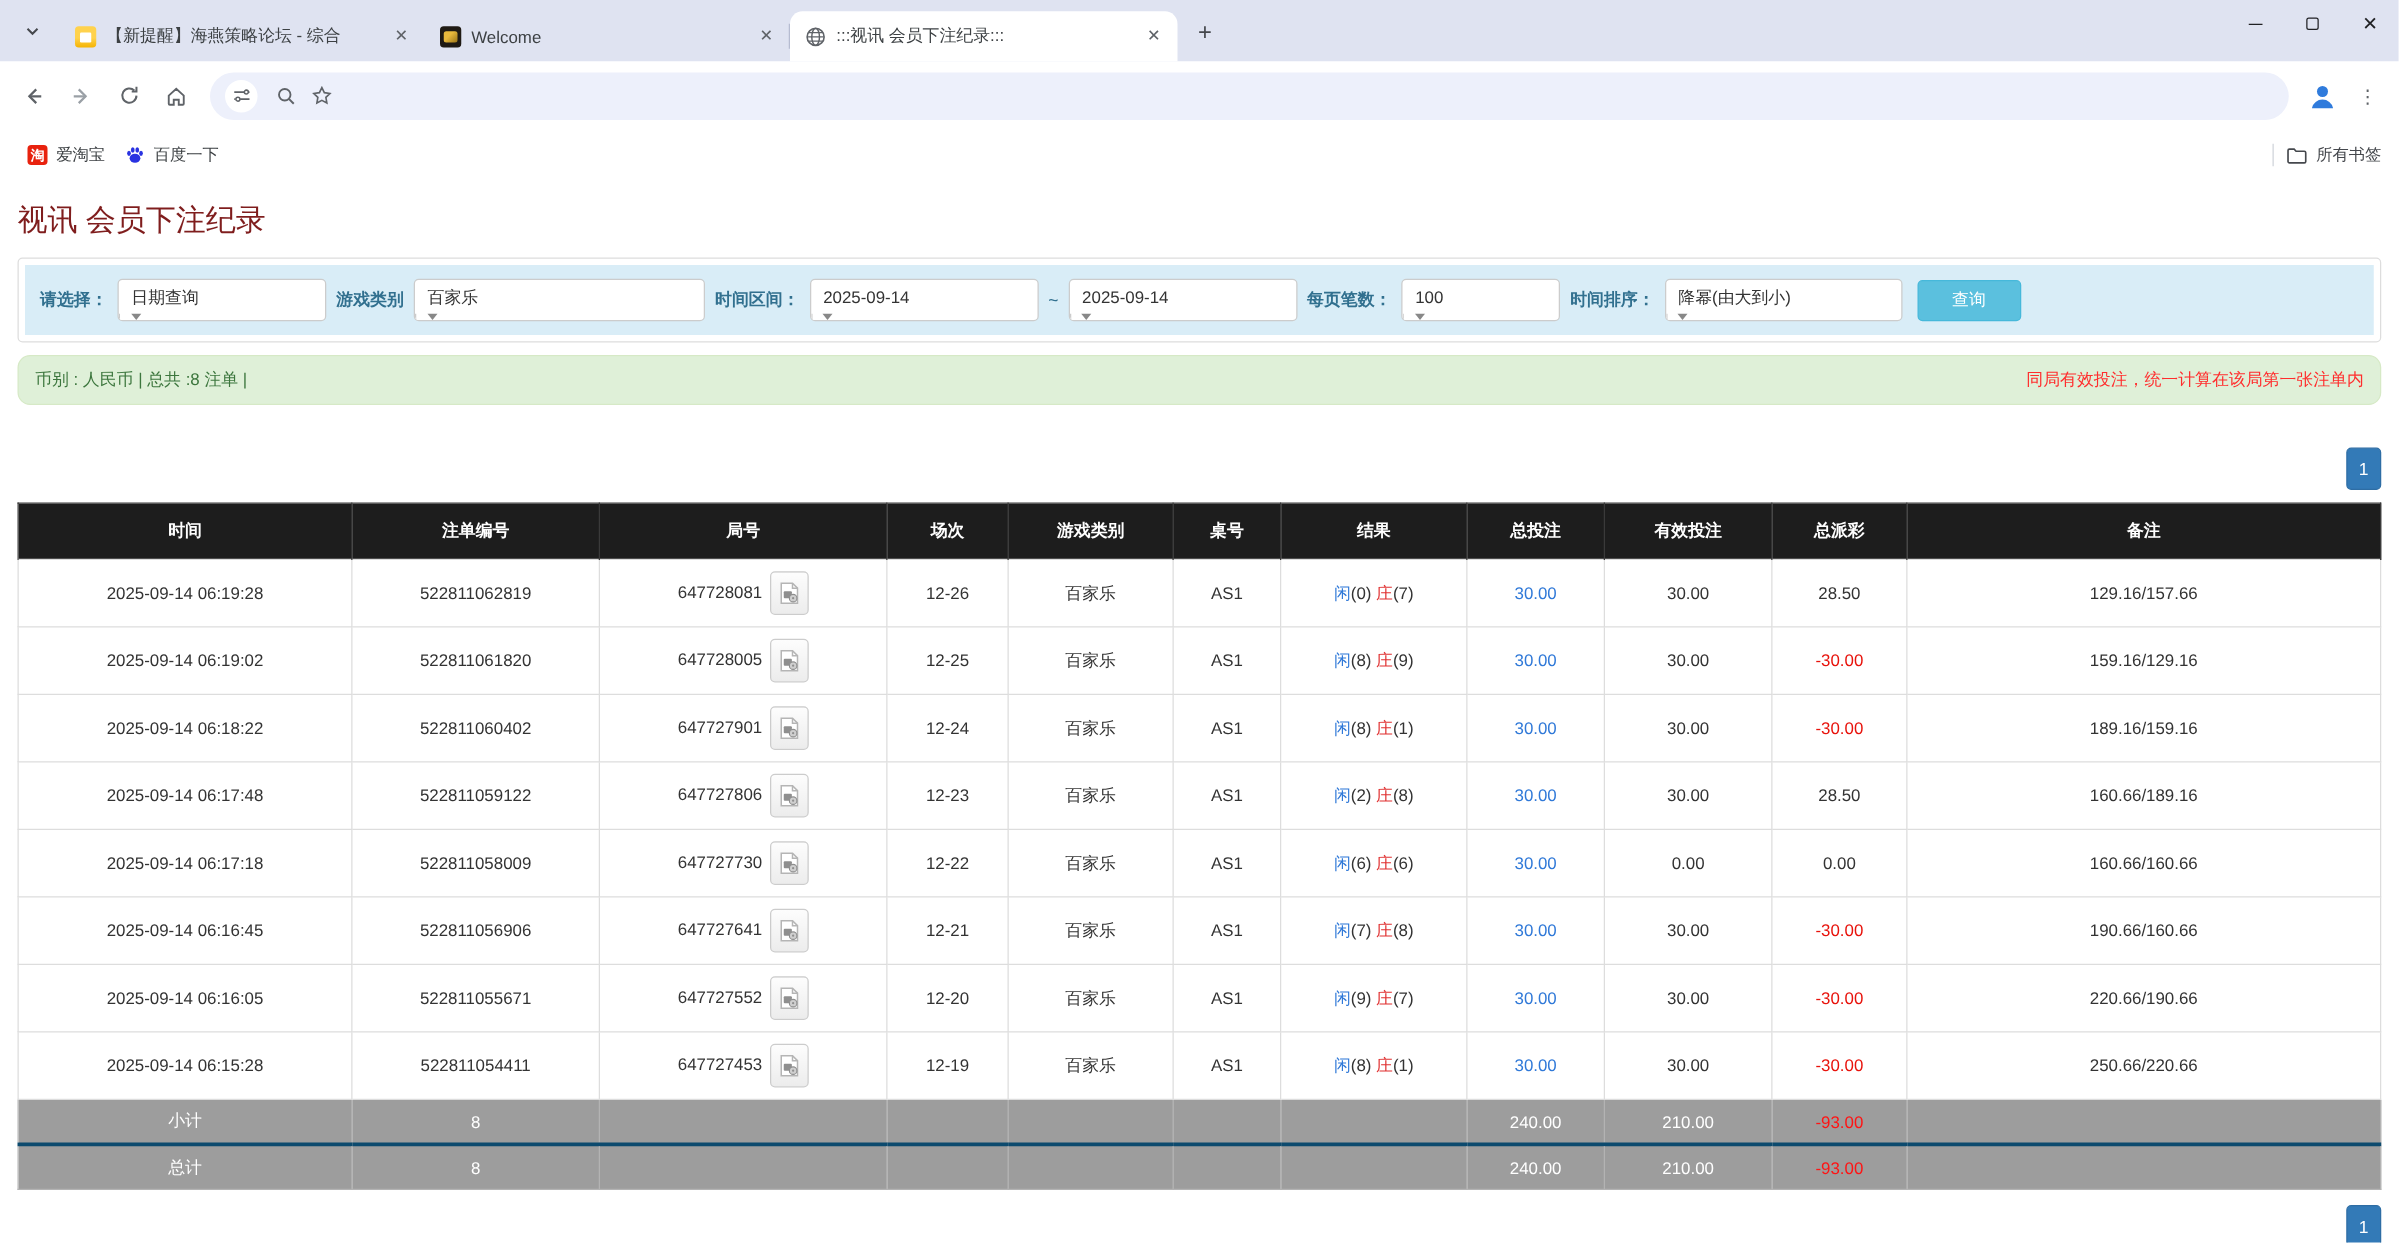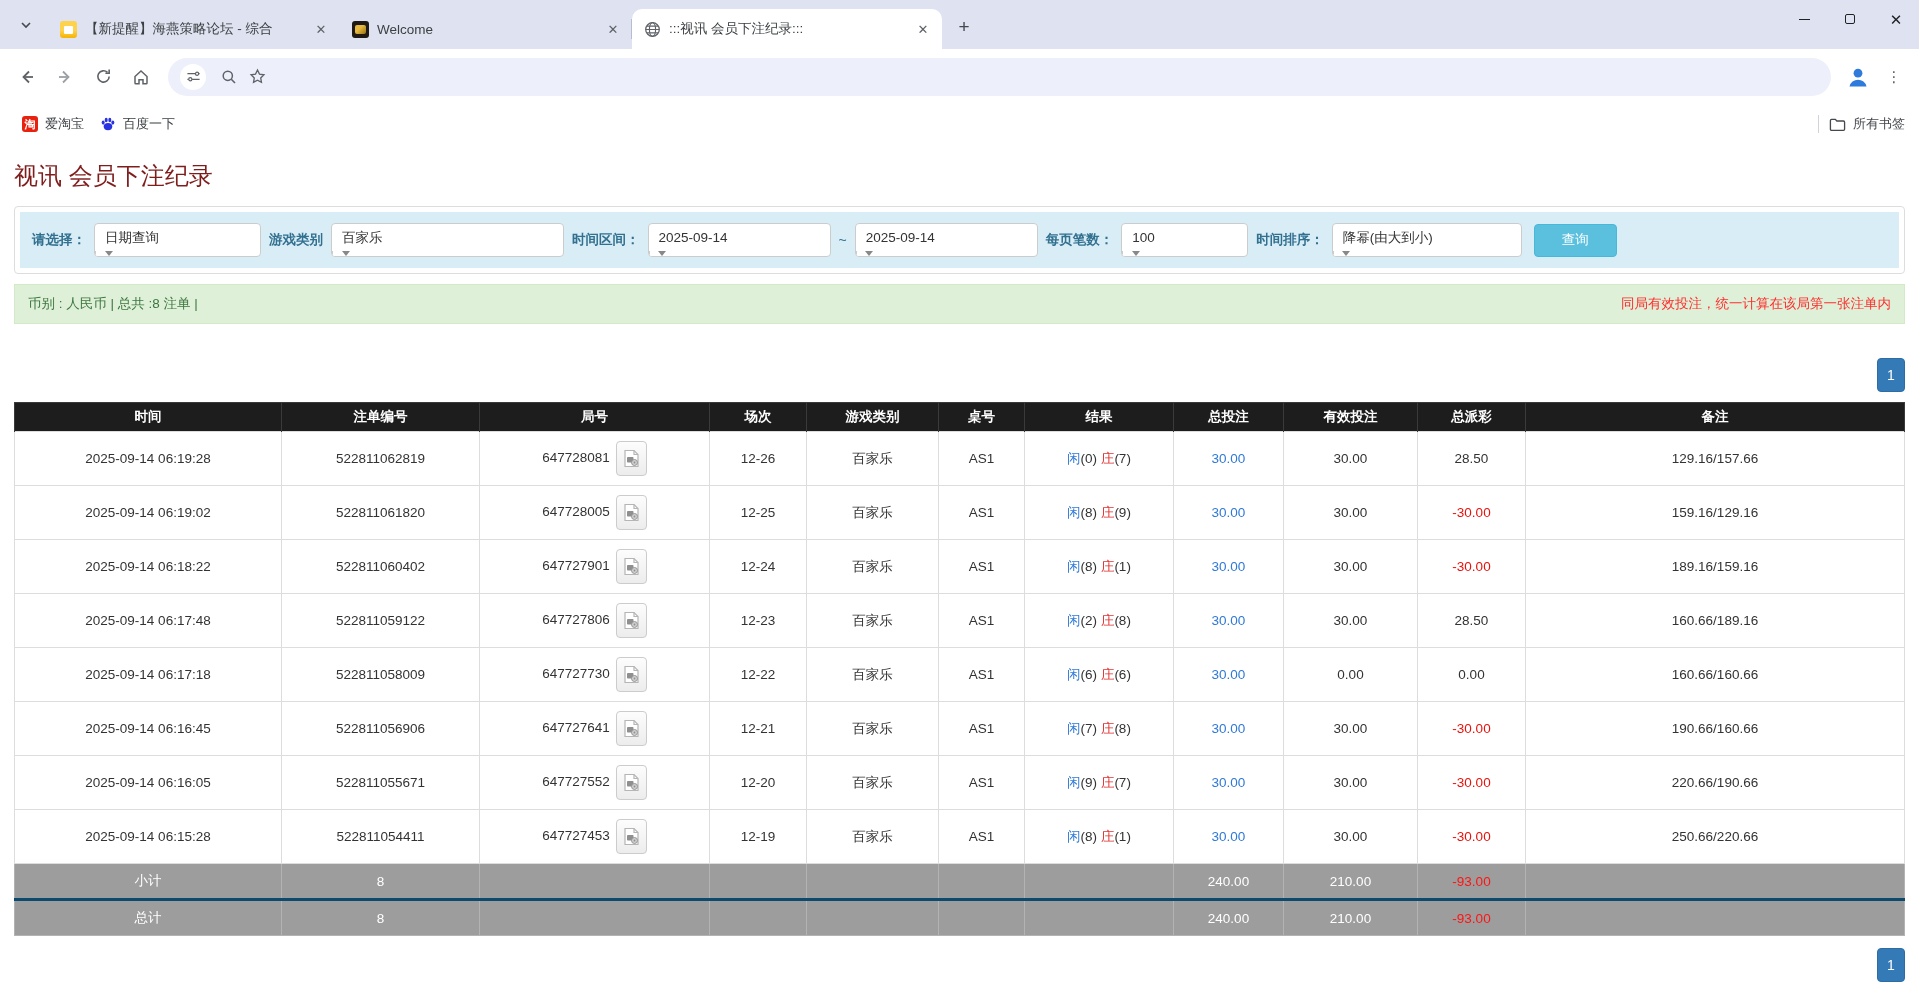--- a/index.html
+++ b/index.html
@@ -58,33 +58,33 @@
   .filter-bar { background:#d9edf7; padding:11px 12px; display:flex; align-items:center; gap:8px; }
   .f-label { color:#31708f; font-weight:bold; font-size:13.5px; white-space:nowrap; }
   .combo { background:#fff; border:1px solid #ccc; border-radius:4px; height:34px; display:flex; align-items:stretch; overflow:hidden;flex-direction:column; }
   .combo .c-text { padding:0 10px; font-size:13.5px; color:#333; display:flex; align-items:center; flex:1; white-space:nowrap; }
   .combo .c-arrow { width:26px; border-left:1px solid #ccc; display:flex; align-items:center; justify-content:center; cursor:pointer; background:#fff; }
   .caret { width:0; height:0; border-left:4px solid transparent; border-right:4px solid transparent; border-top:5px solid #888; }
   .tilde { color:#31708f; font-size:14px; }
   .btn-search { background:#5bc0de; color:#fff; border:1px solid #46b8da; border-radius:4px; height:33px; padding:0 27px;
     font-size:13.5px; cursor:pointer; margin-left:4px; }
 
-  .summary-bar { margin:10px 14px 0 14px; background:#dff0d8; border:1px solid #d6e9c6; border-radius:0; height:40px;
+  .summary-bar { margin:10px 14px 0 14px; background:#dff0d8; border:1px solid #d6e9c6; border-radius:10px; height:40px;
     display:flex; align-items:center; justify-content:space-between; padding:0 13px; font-size:13.5px; }
   .sum-left { color:#3c763d; }
   .sum-right { color:#ff2d2d; }
 
   .pager-row { display:flex; justify-content:flex-end; padding:0 14px; }
   .pager-top { margin-top:34px; margin-bottom:10px; }
   .pager-bottom { margin-top:12px; }
   .page-btn { min-width:28px; height:34px; background:#337ab7; color:#fff; border:1px solid #2e6da4; border-radius:4px;
     font-size:14px; display:flex; align-items:center; justify-content:center; cursor:pointer; }
 
   table.bets { width:calc(100% - 28px); margin:0 14px; border-collapse:collapse; table-layout:fixed; font-size:13.5px; color:#333; }
-  table.bets th { background:#1d1d1d; color:#fff; font-weight:bold; height:29px; border:1px solid #3a3a3a; border-bottom:none; text-align:center;margin-top:16px; }
+  table.bets th { background:#1d1d1d; color:#fff; font-weight:bold; height:45px; border:1px solid #3a3a3a; border-bottom:none; text-align:center;margin-top:16px; }
   table.bets td { border:1px solid #ddd; height:54px; text-align:center; background:#fff; vertical-align:middle; }
   .c-blue { color:#3079d8; }
   .c-red { color:#e03131; }
   .link-blue { color:#3079d8; cursor:pointer; }
   .neg { color:#e8130c; }
   .vid-btn { display:inline-flex; align-items:center; justify-content:center; width:31px; height:35px; margin-left:6px;
     border:1px solid #ccc; border-radius:4px; background:linear-gradient(180deg,#fdfdfd,#ececec); cursor:pointer; vertical-align:middle; }
   tr.frow td { background:#9d9d9d; color:#fff; border:1px solid #b3b3b3; height:36px; }
   tr.frow td .neg { color:#ff1414; }
   tr.total-row td { border-top:3px solid #0c4a6e; }

